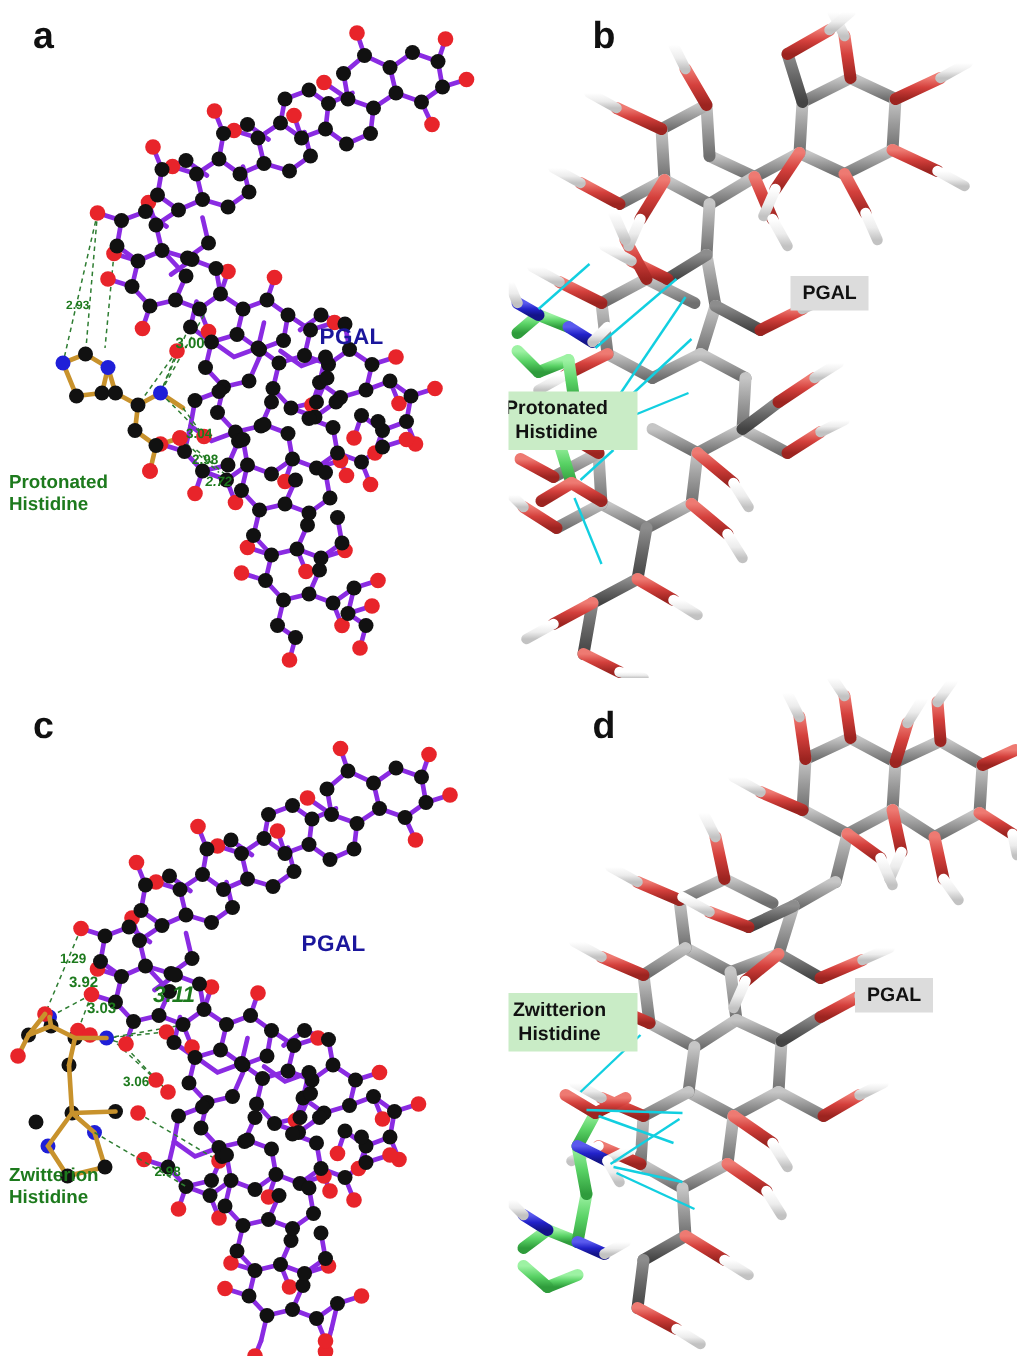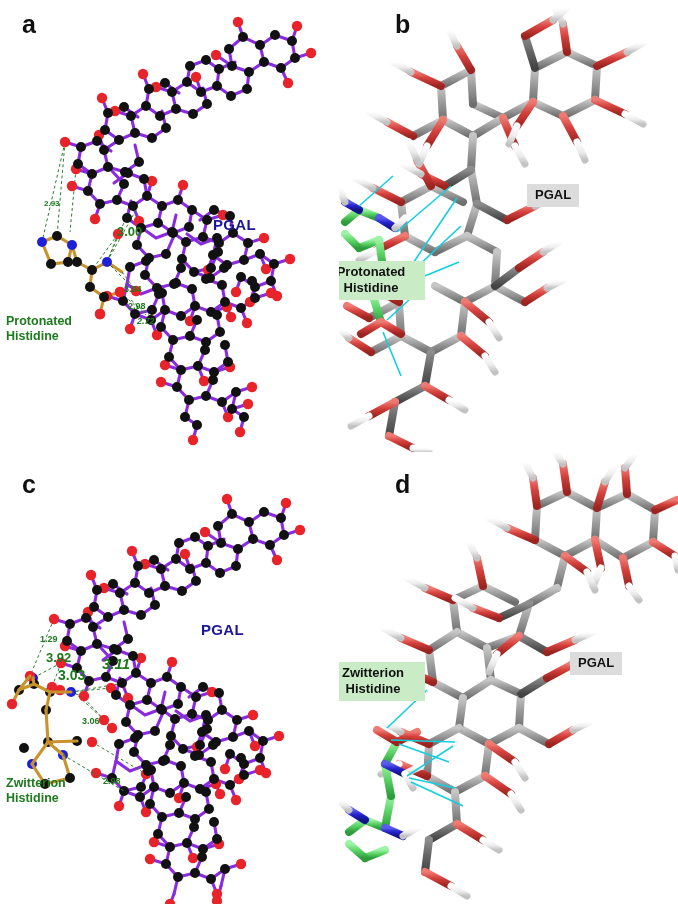--- a/index.html
+++ b/index.html
@@ -366,21 +366,21 @@
     </svg>
 
     <div class="lbl lbl-pgal-2d" style="left:213px;top:199px;">PGAL</div>
 
     <div class="lbl lbl-his-2d" style="left:6px;top:296px;">
       <span>Protonated</span><br>
       <span>Histidine</span>
     </div>
 
     <div class="dist" style="left:44px;top:199px;">2.93</div>
-    <div class="dist" style="left:117px;top:224px;color:#1d7a1d;font-size:13px;">3.00</div>
+    <div class="dist" style="left:117px;top:224px;color:#1d7a1d;font-size:10px;">3.00</div>
     <div class="dist" style="left:124px;top:284px;font-size:9px;">3.04</div>
     <div class="dist" style="left:128px;top:301px;font-size:9px;">2.98</div>
     <div class="dist" style="left:137px;top:316px;font-size:9px;font-style:italic;">2.72</div>
   </div>
 
   <div class="panel" id="panel-b">
     <div class="panel-letter">b</div>
 
     <svg class="svg-layer" viewBox="0 0 339 452">
       <defs>
@@ -897,22 +897,22 @@
     </svg>
 
     <div class="lbl lbl-pgal-2d" style="left:201px;top:152px;">PGAL</div>
 
     <div class="lbl lbl-his-2d" style="left:6px;top:306px;">
       <span>Zwitterion</span><br>
       <span>Histidine</span>
     </div>
 
     <div class="dist" style="left:40px;top:182px;font-size:9px;">1.29</div>
-    <div class="dist" style="left:46px;top:198px;font-size:13px;">3.92</div>
-    <div class="dist" style="left:58px;top:215px;font-size:14px;">3.03</div>
+    <div class="dist" style="left:46px;top:198px;font-size:10px;">3.92</div>
+    <div class="dist" style="left:58px;top:215px;font-size:10px;">3.03</div>
     <div class="dist" style="left:102px;top:203px;font-size:15px;font-style:italic;">3.11</div>
     <div class="dist" style="left:82px;top:264px;font-size:9px;text-align:right;">3.06</div>
     <div class="dist" style="left:103px;top:324px;font-size:9px;">2.98</div>
   </div>
 
   <div class="panel" id="panel-d">
     <div class="panel-letter">d</div>
 
     <svg class="svg-layer" viewBox="0 0 339 452">
       <g stroke-linecap="round" fill="none">

